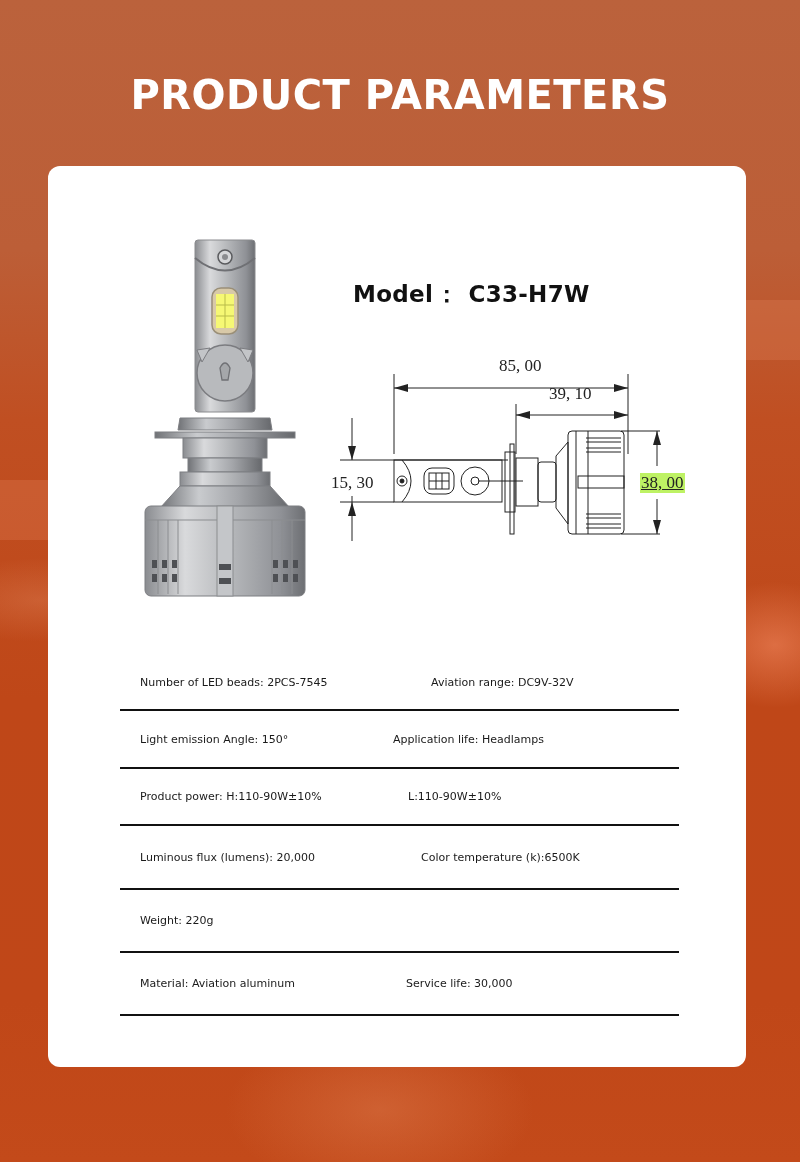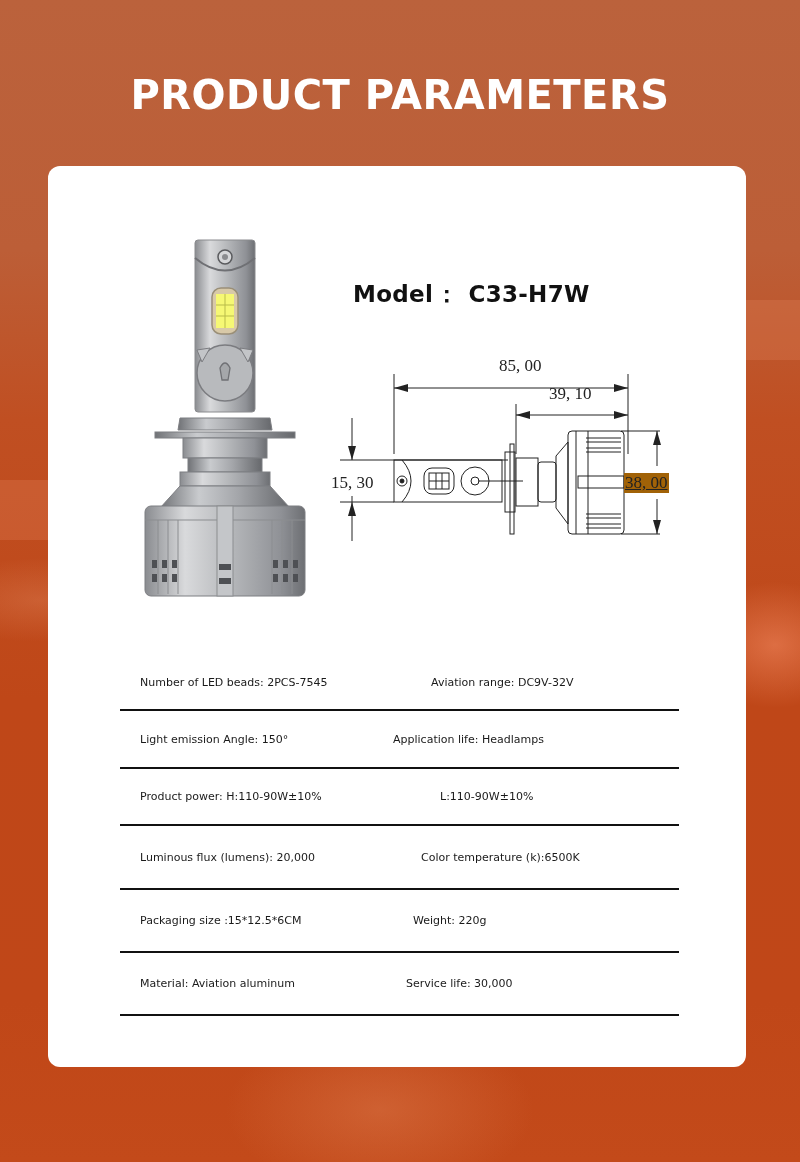--- a/index.html
+++ b/index.html
@@ -233,42 +233,41 @@
         <polygon points="300,59 286,55 286,63"></polygon>
         <polygon points="24,104 20,90 28,90"></polygon>
         <polygon points="24,146 20,160 28,160"></polygon>
         <polygon points="329,75 325,89 333,89"></polygon>
         <polygon points="329,178 325,164 333,164"></polygon>
       </g>
     </svg>
     <div class="dim-label" style="left:171px;top:0px;">85, 00</div>
     <div class="dim-label" style="left:221px;top:28px;">39, 10</div>
     <div class="dim-label" style="left:3px;top:117px;">15, 30</div>
-    <div class="dim-label" style="left:296px;top:117px;background:#a16207;padding:0 1px;text-decoration:underline;">38, 00</div>
+    <div class="dim-label" style="left:312px;top:117px;background:#bef264;padding:0 1px;text-decoration:underline;">38, 00</div>
   </div>
 
   <div class="specs">
     <div class="spec-row" style="height:59px;padding-top:4px;">
       <span class="a" style="width:291px;">Number of LED beads: 2PCS-7545</span>
       <span class="b">Aviation range: DC9V-32V</span>
     </div>
     <div class="spec-row" style="height:58px;">
       <span class="a" style="width:253px;">Light emission Angle: 150°</span>
       <span class="b">Application life: Headlamps</span>
     </div>
-    <div class="spec-row" style="height:57px;gap:32px;">
+    <div class="spec-row" style="height:57px;">
       <span class="a" style="width:268px;">Product power:  H:110-90W±10%</span>
       <span class="b">L:110-90W±10%</span>
     </div>
     <div class="spec-row" style="height:64px;">
       <span class="a" style="width:281px;">Luminous flux (lumens): 20,000</span>
       <span class="b">Color temperature (k):6500K</span>
     </div>
     <div class="spec-row" style="height:63px;">
-      <span class="a" style="width:273px;">Packaging size :15*12.5*6CM</span>
       <span class="b">Weight: 220g</span>
     </div>
     <div class="spec-row" style="height:63px;">
       <span class="a" style="width:266px;">Material: Aviation aluminum</span>
       <span class="b">Service life: 30,000</span>
     </div>
   </div>
 </div>
 
 </body></html>

